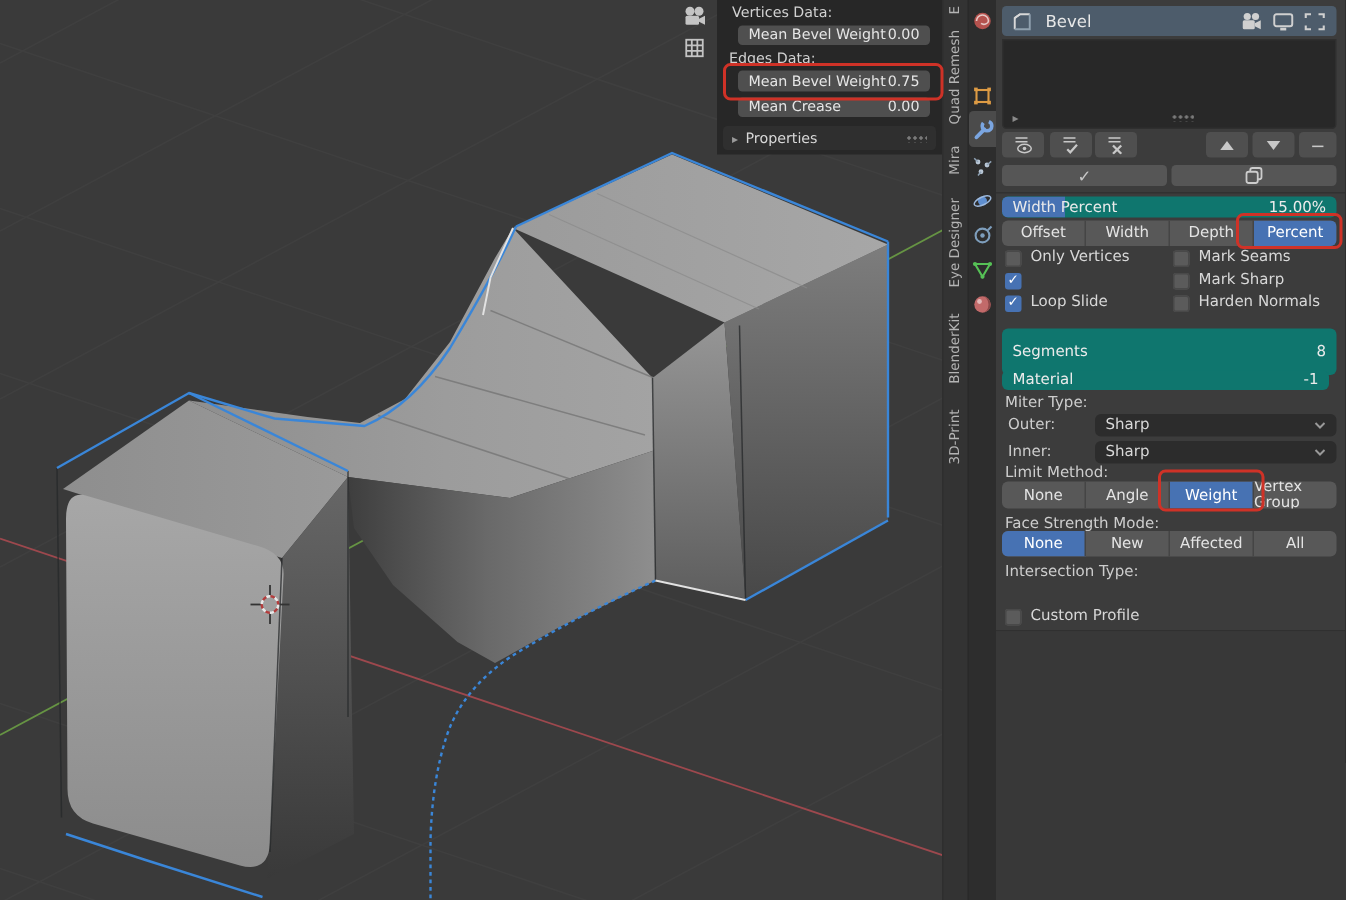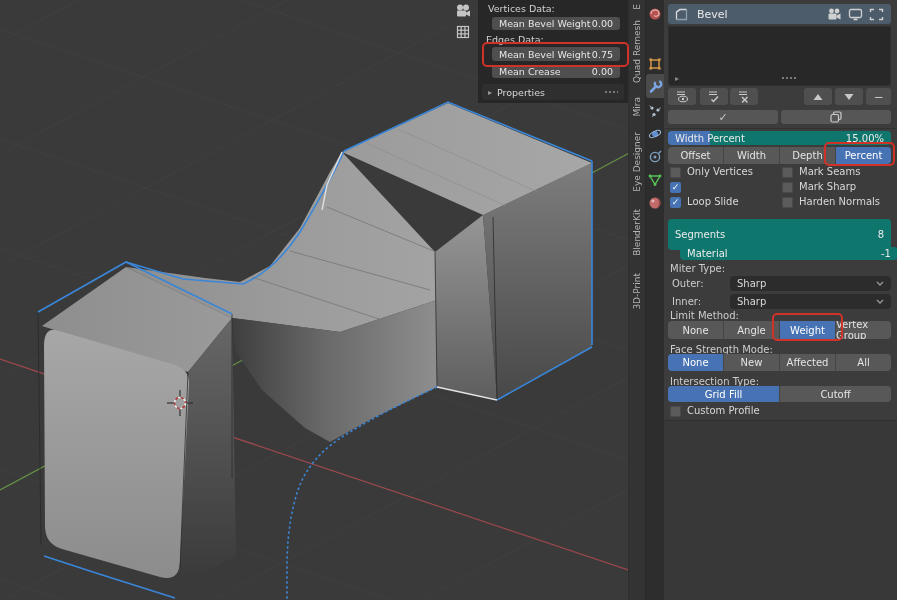--- a/index.html
+++ b/index.html
@@ -418,21 +418,21 @@
 
     <div class="chk on" style="left:6px;top:197px;">✓</div>
     <div class="lbl" style="left:23px;top:196px;color:#d8d8d8;">Loop Slide</div>
     <div class="chk" style="left:118px;top:197px;"></div>
     <div class="lbl" style="left:135px;top:196px;color:#d8d8d8;">Harden Normals</div>
 
     <div class="slider" style="left:4px;top:219px;width:223px;height:31px;gap:44px;">
       <span>Segments</span>
       <span>8</span>
     </div>
-    <div class="slider" style="left:16px;top:247px;width:218px;height:13px;">
+    <div class="slider" style="left:4px;top:247px;width:218px;height:13px;">
       <span>Material</span>
       <span>-1</span>
     </div>
 
     <div class="lbl" style="left:6px;top:263px;">Miter Type:</div>
     <div class="lbl" style="left:8px;top:278px;">Outer:</div>
     <div class="dd" style="left:66px;top:276px;width:161px;height:15px;">
       <span>Sharp</span>
       <svg width="8" height="5">
           <polyline points="1,1 4,4 7,1" fill="none" stroke="#999" stroke-width="1.3"></polyline>
@@ -456,24 +456,20 @@
 
     <div class="lbl" style="left:6px;top:344px;">Face Strength Mode:</div>
     <div class="seg" style="left:4px;top:354px;width:223px;height:17px;">
       <div class="on">None</div>
       <div>New</div>
       <div>Affected</div>
       <div>All</div>
     </div>
 
     <div class="lbl" style="left:6px;top:376px;">Intersection Type:</div>
-    <div class="seg" style="left:4px;top:386px;width:223px;height:16px;">
-      <div class="on">Grid Fill</div>
-      <div>Cutoff</div>
-    </div>
 
     <div class="chk" style="left:6px;top:406px;"></div>
     <div class="lbl" style="left:23px;top:405px;color:#d8d8d8;">Custom Profile</div>
 
     <div class="hline" style="left:0;top:420px;width:233px;background:#303030;"></div>
     <div class="abs" style="left:0;top:421px;width:233px;height:179px;background:#383838;"></div>
   </div>
 
   <div class="annot" style="left:824px;top:142px;width:71px;height:24px;"></div>
   <div class="annot" style="left:772px;top:313px;width:71px;height:28px;"></div>

